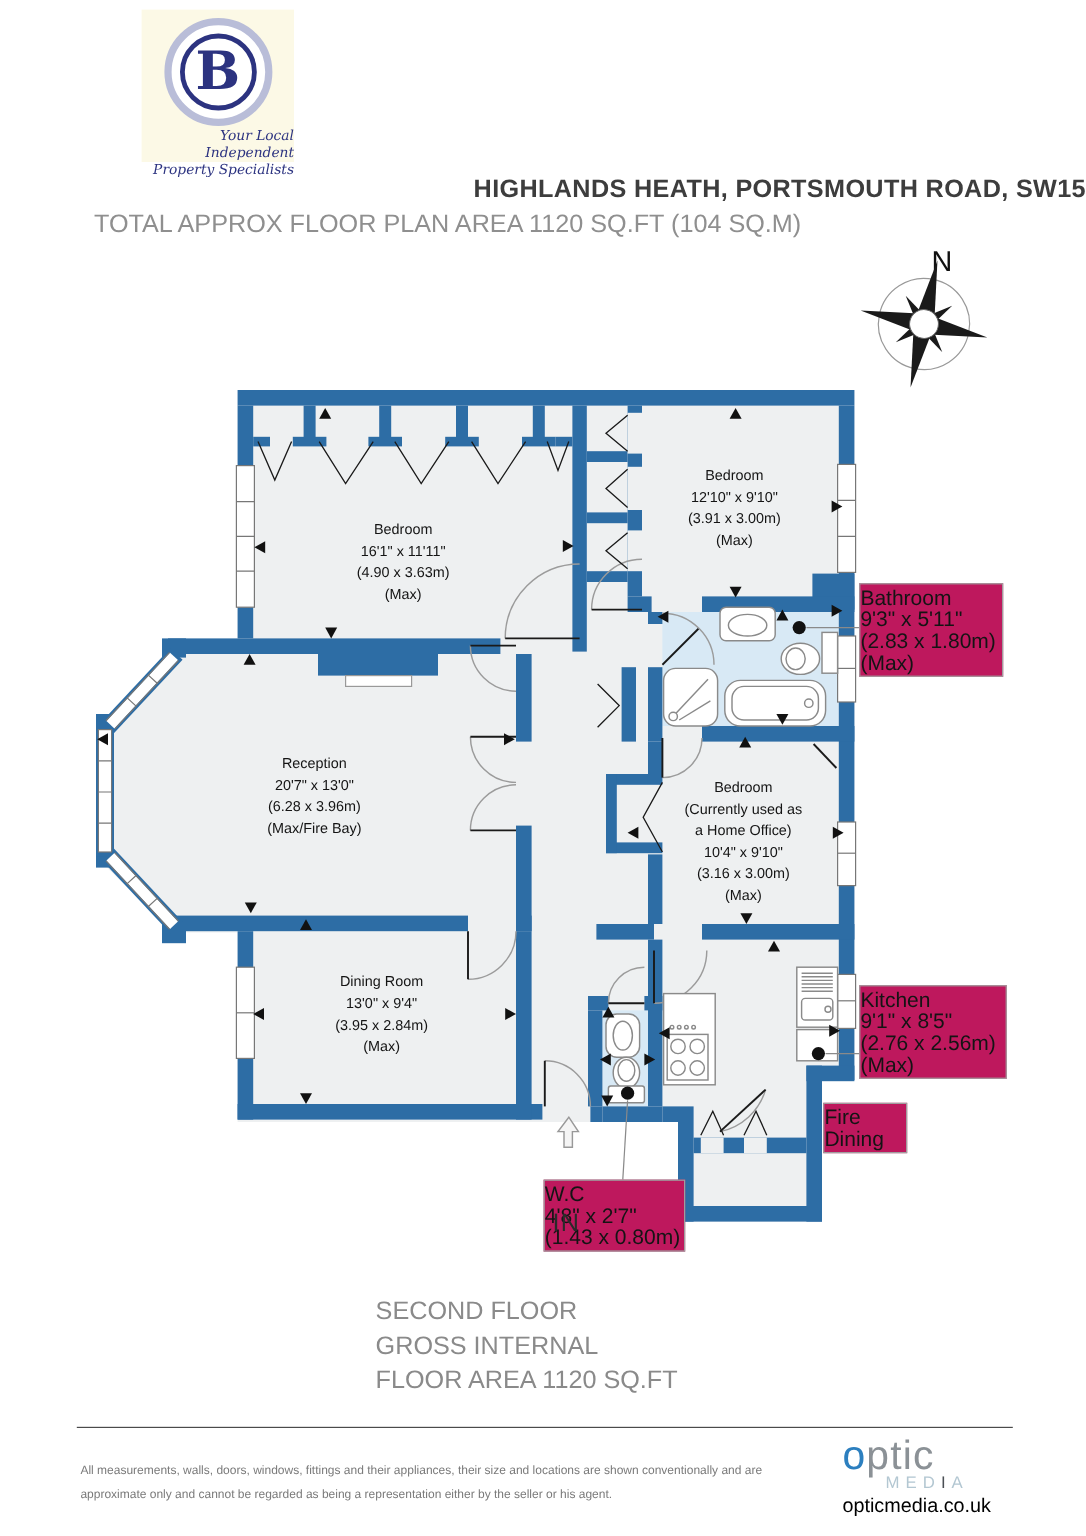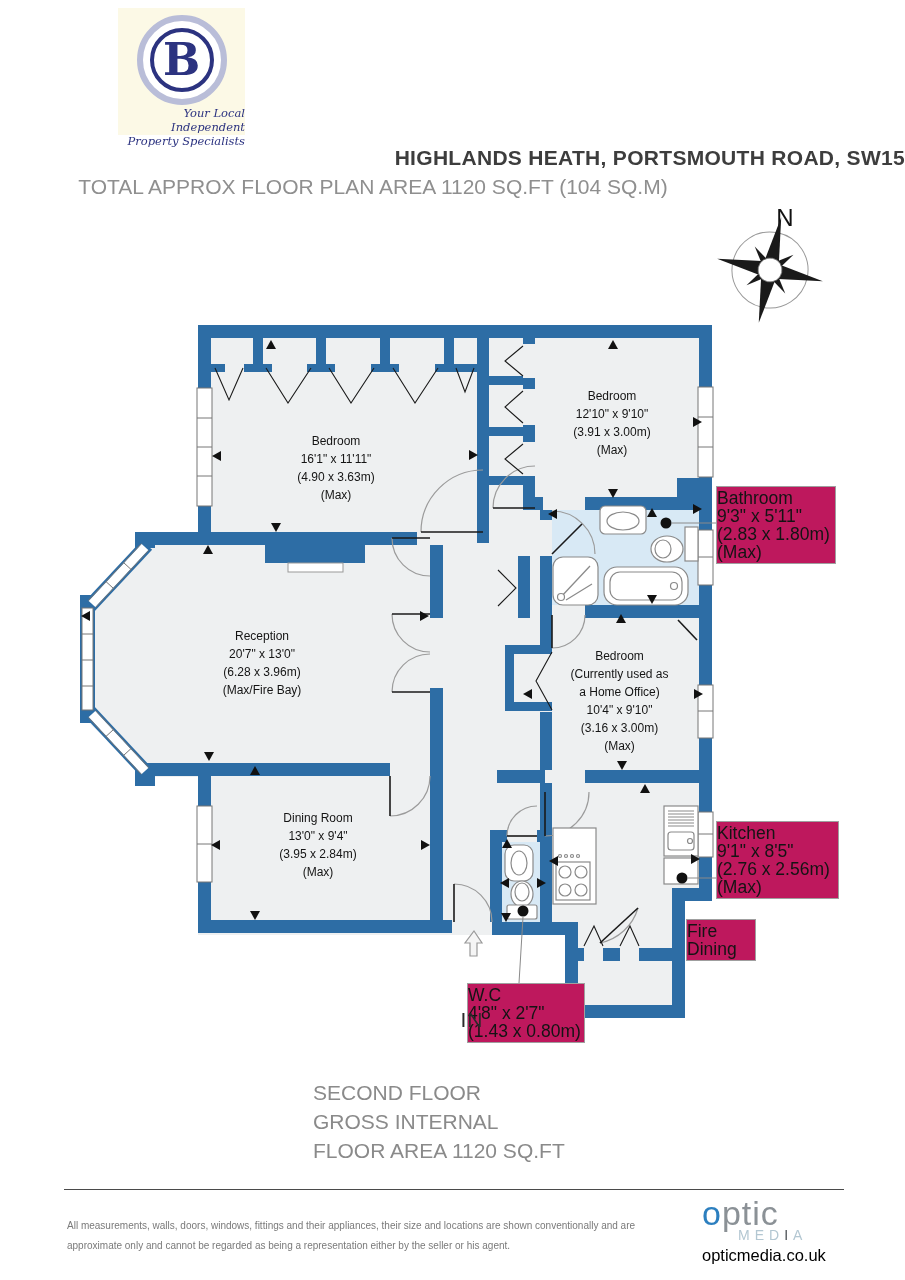--- a/index.html
+++ b/index.html
@@ -362,21 +362,21 @@
   <div class="abs label-box" style="left:716px;top:821px;width:121px">
     <div>Kitchen</div>
     <div>9'1" x 8'5"</div>
     <div>(2.76 x 2.56m)</div>
     <div>(Max)</div>
   </div>
   <div class="abs label-box" style="left:686px;top:919px;width:68px">
     <div>Fire</div>
     <div>Dining</div>
   </div>
-  <div class="abs label-box" style="left:467px;top:983px;width:116px">
+  <div class="abs label-box" style="left:453px;top:983px;width:116px">
     <div>W.C</div>
     <div>4'8" x 2'7"</div>
     <div>(1.43 x 0.80m)</div>
   </div>
 
   <div class="abs in-label" style="left:447px;top:1008px;width:50px">IN</div>
 
   <div class="abs floor-summary">
     <div>SECOND FLOOR</div>
     <div>GROSS INTERNAL</div>

